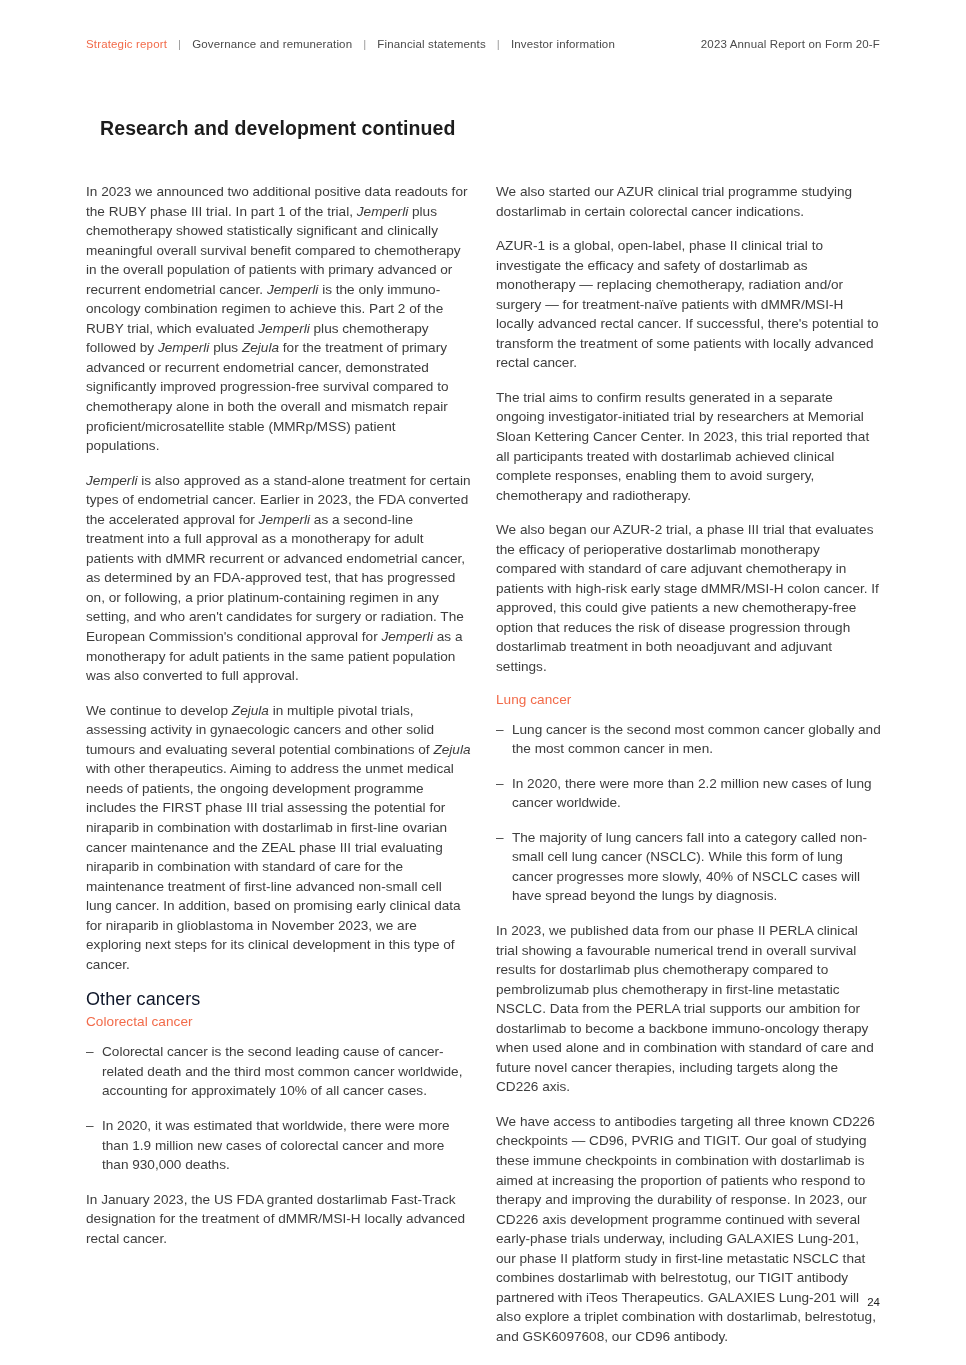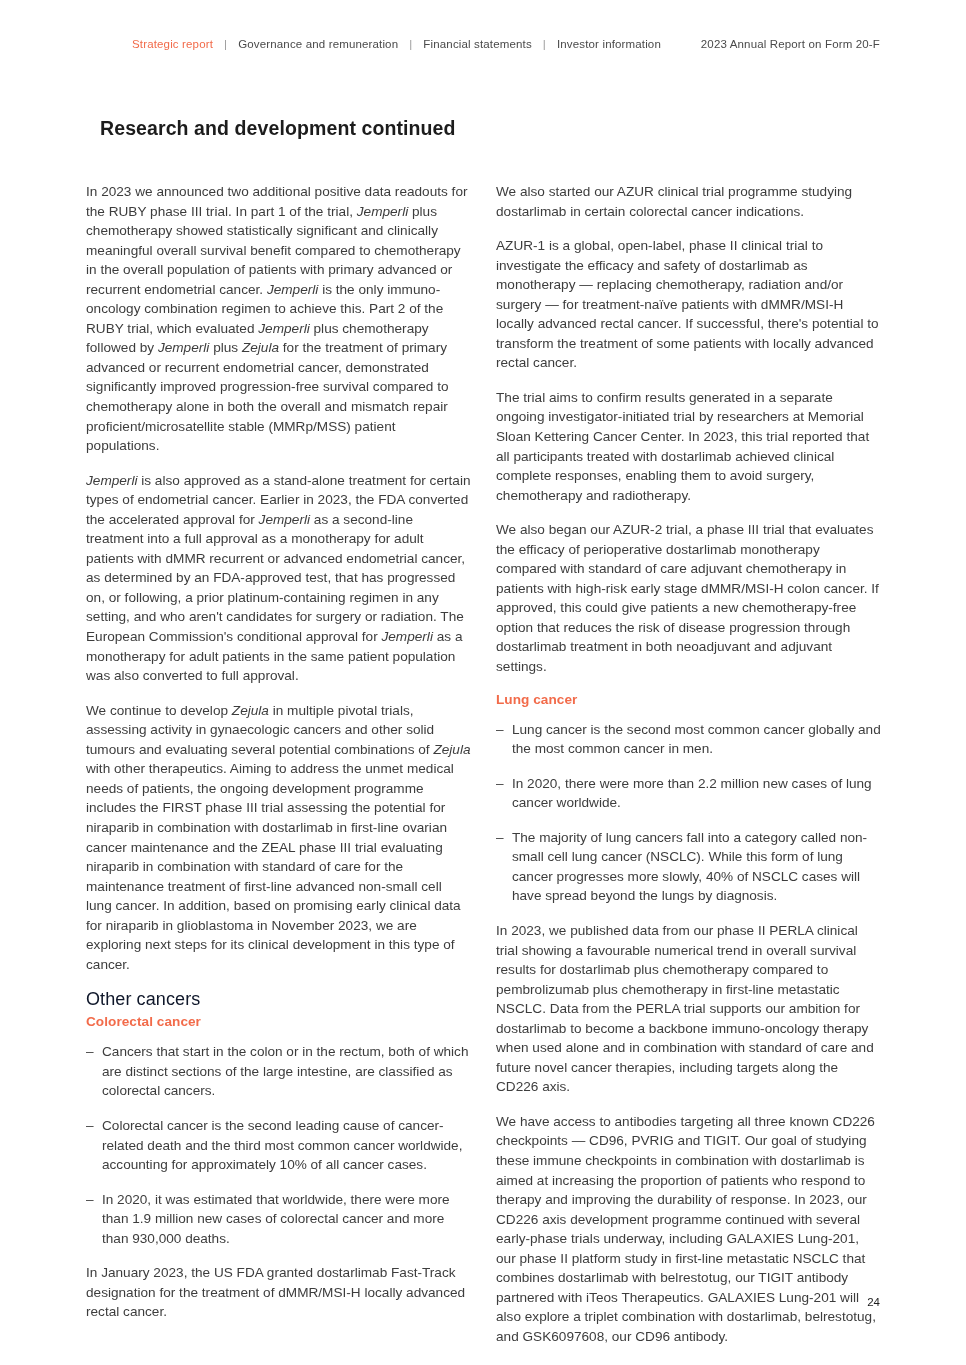--- a/index.html
+++ b/index.html
@@ -35,21 +35,20 @@
     display: flex;
     align-items: baseline;
     flex: 0 0 auto;
   }
   .header-link {
     color: #4a4a4a;
     white-space: nowrap;
   }
   .header-link.active {
     color: #f26b4a;
-    margin-left: 46px;
   }
   .header-sep {
     color: #9a9a9a;
     padding: 0 11px;
   }
   .header-right {
     margin-left: auto;
     color: #4a4a4a;
     white-space: nowrap;
   }
@@ -92,21 +91,21 @@
   
   h2.section-heading {
     font-size: 18px;
     font-weight: normal;
     color: #0f172a;
     margin: 10px 0 4px 0;
     letter-spacing: 0.1px;
   }
   h3.sub-heading {
     font-size: 13.6px;
-    font-weight: bold;
+    font-weight: normal;
     color: #f26b4a;
     margin: 0 0 13px 0;
     letter-spacing: 0.05px;
   }
   h3.sub-heading.spaced {
     margin-top: 4px;
   }
   h3.inline-heading {
     font-size: 13.6px;
     font-weight: bold;
@@ -175,21 +174,20 @@
 
       <p class="body"><em>Jemperli</em><span> is also approved as a stand-alone treatment for certain types of endometrial cancer. Earlier in 2023, the FDA converted the accelerated approval for </span><em>Jemperli</em><span> as a second-line treatment into a full approval as a monotherapy for adult patients with dMMR recurrent or advanced endometrial cancer, as determined by an FDA-approved test, that has progressed on, or following, a prior platinum-containing regimen in any setting, and who aren't candidates for surgery or radiation. The European Commission's conditional approval for </span><em>Jemperli</em><span> as a monotherapy for adult patients in the same patient population was also converted to full approval.</span></p>
 
 
       <p class="body"><span>We continue to develop </span><em>Zejula</em><span> in multiple pivotal trials, assessing activity in gynaecologic cancers and other solid tumours and evaluating several potential combinations of </span><em>Zejula</em><span> with other therapeutics. Aiming to address the unmet medical needs of patients, the ongoing development programme includes the FIRST phase III trial assessing the potential for niraparib in combination with dostarlimab in first-line ovarian cancer maintenance and the ZEAL phase III trial evaluating niraparib in combination with standard of care for the maintenance treatment of first-line advanced non-small cell lung cancer. In addition, based on promising early clinical data for niraparib in glioblastoma in November 2023, we are exploring next steps  for its clinical development in this type of cancer.</span></p>
 
       <h2 class="section-heading">Other cancers</h2>
       <h3 class="sub-heading">Colorectal cancer</h3>
 
       <ul class="dash-list">
-        <li>Cancers that start in the colon or in the rectum, both of which are distinct sections of the large intestine, are classified as colorectal cancers.</li>
         <li>Colorectal cancer is the second leading cause of cancer-related death and the third most common cancer worldwide, accounting for approximately 10% of all cancer cases.</li>
         <li>In 2020, it was estimated that worldwide, there were more than 1.9 million new cases of colorectal cancer and more than 930,000 deaths.</li>
       </ul>
 
       <p class="body">In January 2023, the US FDA granted dostarlimab Fast-Track designation for the treatment of dMMR/MSI-H locally advanced rectal cancer.</p>
     </div>
 
     <div class="col">
 
       <p class="body">We also started our AZUR clinical trial programme studying dostarlimab in certain colorectal cancer indications.</p>

